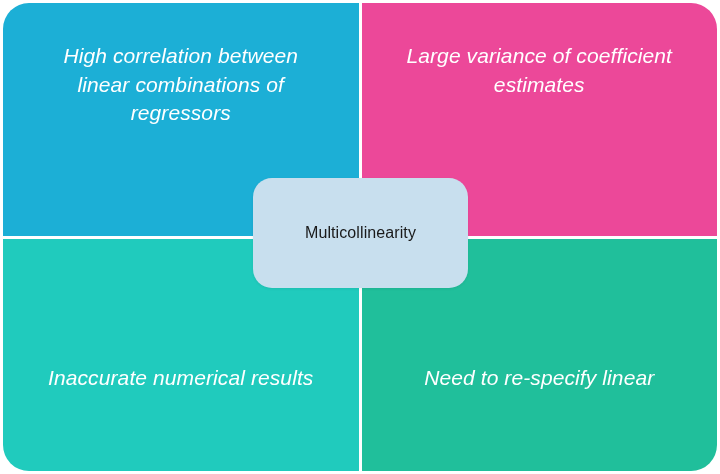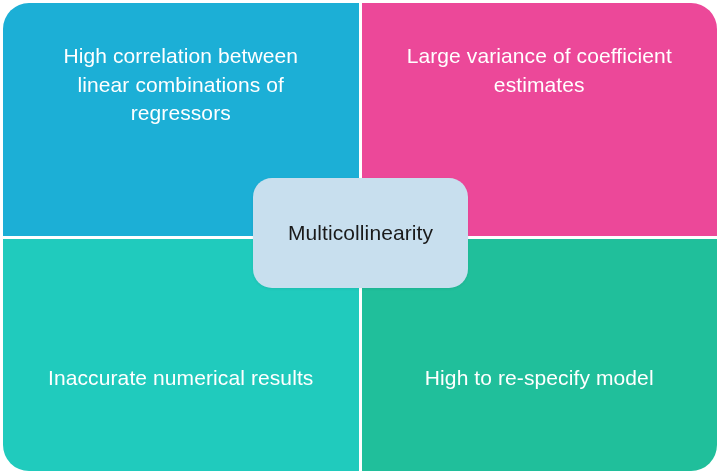--- a/index.html
+++ b/index.html
@@ -35,20 +35,21 @@
     grid-template-rows: 1fr 1fr;
     gap: 3px;
     background: #ffffff;
   }
 
   .quadrant {
     position: relative;
     display: flex;
     justify-content: center;
     box-sizing: border-box;
+    font-style: italic;
   }
 
   .quadrant.top {
     align-items: flex-start;
     padding: 39px 26px 0 26px;
   }
   .quadrant.bottom {
     align-items: flex-end;
     padding: 0 26px 78px 26px;
   }
@@ -78,21 +79,21 @@
     background: #c8dfee;
     border-radius: 19px;
     display: flex;
     align-items: center;
     justify-content: center;
     box-shadow: 0 1px 3px rgba(0, 0, 0, 0.07);
   }
 
   .center-label {
     color: #1a1a1a;
-    font-size: 21px;
+    font-size: 16px;
     letter-spacing: 0.1px;
     text-align: center;
   }
 </style>
 </head>
 <body>
 
 <div class="canvas">
 
   <div class="matrix-card">
@@ -106,21 +107,21 @@
     <div class="quadrant top q-tr">
       <div class="q-text">Large variance of coefficient
 estimates</div>
     </div>
 
     <div class="quadrant bottom q-bl">
       <div class="q-text">Inaccurate numerical results</div>
     </div>
 
     <div class="quadrant bottom q-br">
-      <div class="q-text">High to re-specify model</div>
+      <div class="q-text">Need to re-specify linear</div>
     </div>
 
   </div>
 
   <div class="center-node">
     <span class="center-label">Multicollinearity</span>
   </div>
 
 </div>
 

